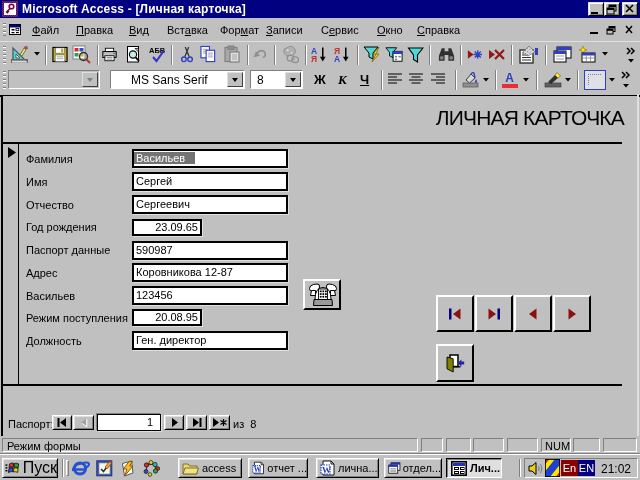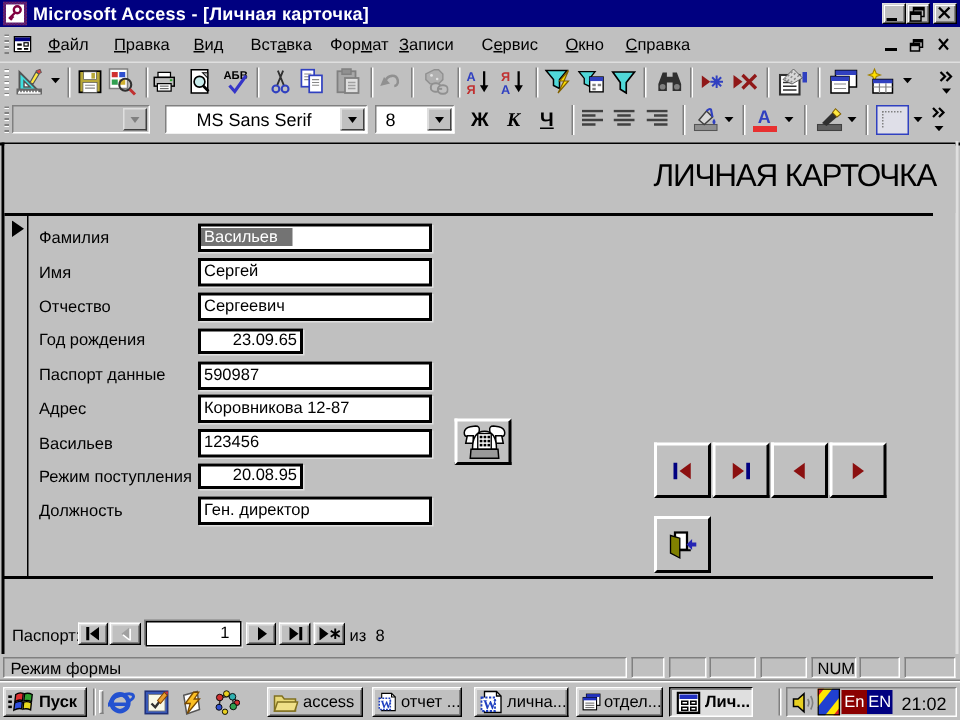--- a/index.html
+++ b/index.html
@@ -509,21 +509,21 @@
     <div class="tkbtn" style="left:2px;width:56px">
       <svg style="margin-left:2px" width="19" height="16" viewBox="0 0 19 16">
         <rect x="0.5" y="3.6" width="2.4" height="1.7" fill="#000"></rect>
         <rect x="0.5" y="7" width="2.4" height="1.7" fill="#000"></rect>
         <rect x="0.5" y="10.4" width="2.4" height="1.7" fill="#000"></rect>
         <path d="M5.5 3 Q8 1.2 10.5 2.3 L10 7 Q7.6 6.1 4.9 7.8 Z" fill="#e03030" stroke="#000" stroke-width="0.9"></path>
         <path d="M11.4 2.5 Q14 1.7 16.5 3 L16 7.7 Q13.4 6.5 10.9 7.2 Z" fill="#30a030" stroke="#000" stroke-width="0.9"></path>
         <path d="M4.8 8.7 Q7.5 7 9.9 7.9 L9.4 12.6 Q7.1 11.8 4.2 13.5 Z" fill="#3050e0" stroke="#000" stroke-width="0.9"></path>
         <path d="M10.8 8.1 Q13.3 7.3 15.9 8.6 L15.4 13.3 Q12.9 12 10.3 12.8 Z" fill="#e8d820" stroke="#000" stroke-width="0.9"></path>
       </svg>
-      <span style="font-weight:bold;font-size:11px;margin-left:2px">Пуск</span>
+      <span style="font-weight:normal;font-size:16px;margin-left:2px">Пуск</span>
     </div>
     <div class="abs" style="left:62px;top:4px;width:2px;height:18px;border-left:1px solid #808080;border-right:1px solid #fff"></div>
     <div class="abs" style="left:66px;top:5px;width:3px;height:16px;background:#c0c0c0;border-top:1px solid #fff;border-left:1px solid #fff;border-right:1px solid #808080;border-bottom:1px solid #808080"></div>
 
     <svg class="abs" style="left:72px;top:4px" width="18" height="18" viewBox="0 0 18 18">
       <circle cx="8" cy="9.5" r="5.6" fill="none" stroke="#2452d0" stroke-width="3"></circle>
       <path d="M3 10.5 L13.4 10.5" stroke="#2452d0" stroke-width="2.4"></path>
       <path d="M1 12 Q0 7 8.5 4.6 Q16.8 2.3 17 5.2 Q17.1 7 13.5 8.6" fill="none" stroke="#2452d0" stroke-width="2"></path>
     </svg>
     <svg class="abs" style="left:96px;top:5px" width="17" height="17" viewBox="0 0 17 17">

